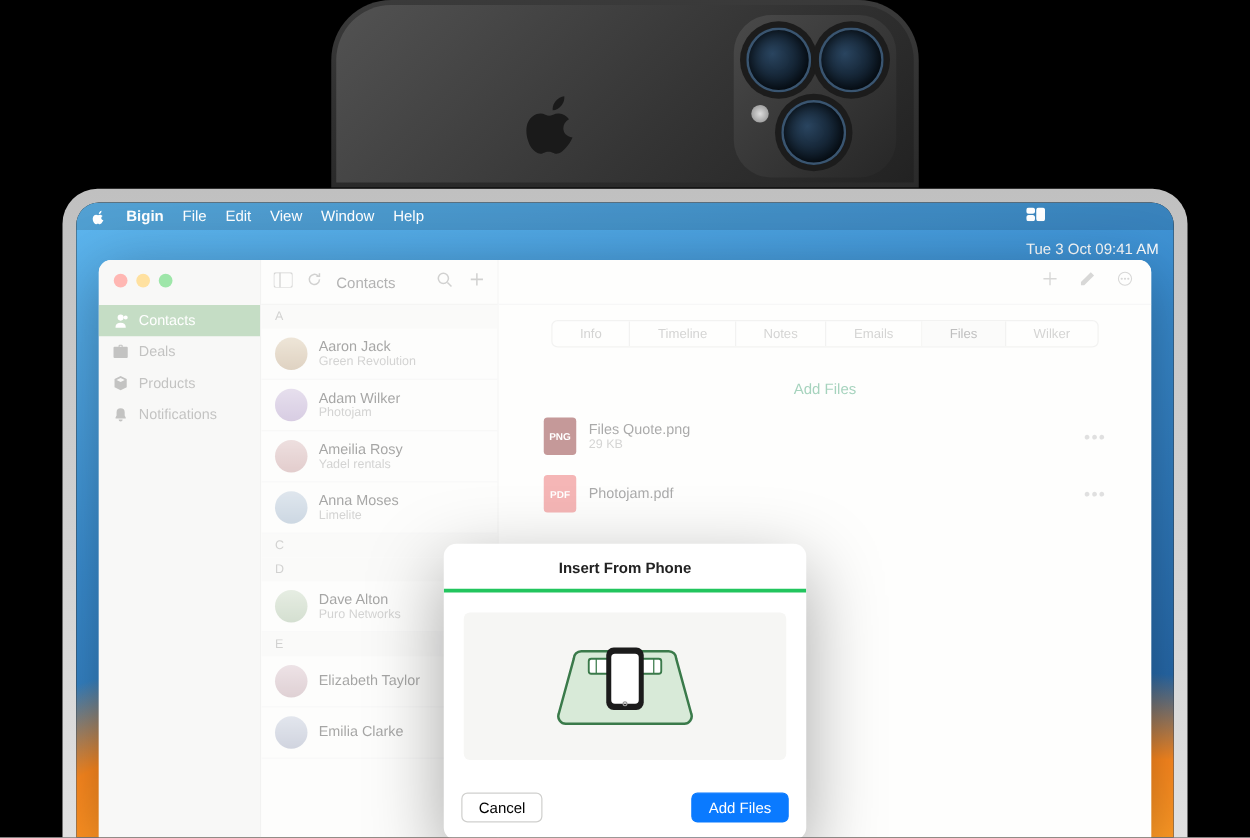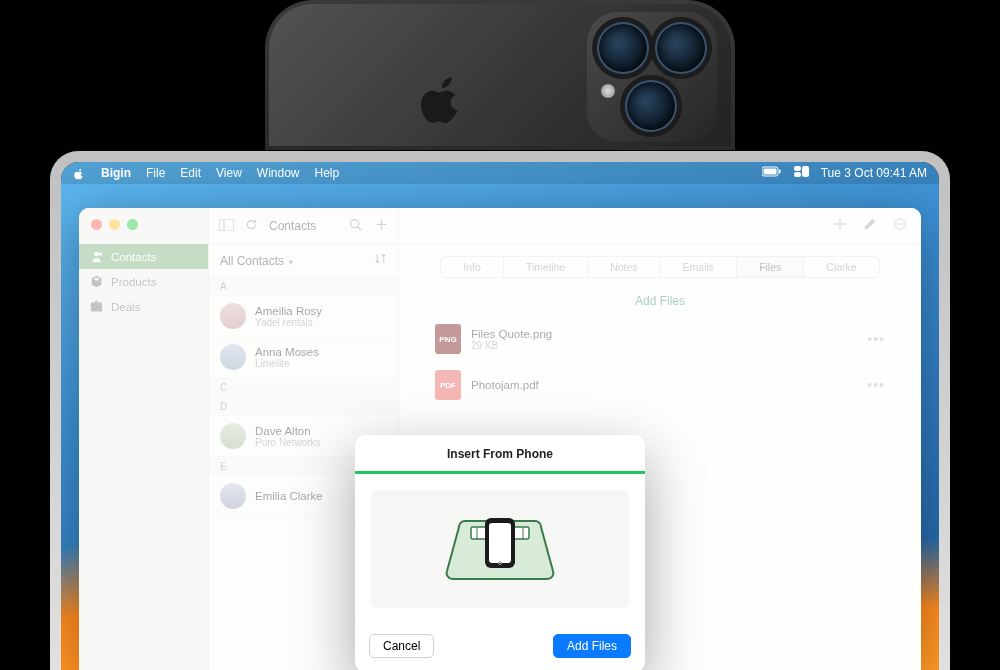--- a/index.html
+++ b/index.html
@@ -63,21 +63,21 @@
 }
 
 
 .menubar {
   position: absolute; top: 0; left: 0; right: 0; height: 22px;
   background: rgba(0,0,0,0.12);
   display: flex; align-items: center; padding: 0 12px;
   color: #fff; font-size: 12px; font-weight: 500;
 }
 .menubar-left { display: flex; gap: 15px; align-items: center; }
-.menubar-right { margin-left: auto; display: flex; gap: 12px; align-items: flex-start; }
+.menubar-right { margin-left: auto; display: flex; gap: 12px; align-items: flex-start; flex-direction: column; }
 .apple-menu svg { width: 13px; height: 13px; display: block; }
 .mb-item.bold { font-weight: 700; }
 
 
 .app-window {
   position: absolute; top: 46px; left: 18px; right: 18px; bottom: 0;
   background: #fff; border-radius: 10px 10px 0 0;
   box-shadow: 0 10px 50px rgba(0,0,0,0.3);
   display: flex; overflow: hidden;
 }
@@ -103,21 +103,21 @@
 .contacts-list { flex: 1; overflow: hidden; }
 .section-letter { padding: 4px 11px; font-size: 10px; color: #9a9a98; background: #f3f3f1; }
 .contact-row { display: flex; align-items: center; gap: 9px; padding: 7px 11px; border-bottom: 1px solid #f0f0ee; }
 .avatar { width: 26px; height: 26px; border-radius: 50%; background: #c8c8c6; flex-shrink: 0; }
 .contact-name { font-size: 11.5px; color: #3a3a38; }
 .contact-sub { font-size: 10px; color: #9e9e9c; }
 
 
 .main { flex: 1; display: flex; flex-direction: column; background: #fdfdfb; }
 .main-toolbar { height: 36px; display: flex; align-items: center; justify-content: flex-end; gap: 16px; padding: 0 14px; color: #a8a8a6; border-bottom: 1px solid #eee; }
-.segmented { display: flex; margin: 12px auto 0; border: 1px solid #e3e3e1; border-radius: 5px; overflow: hidden; font-size: 10.5px; }
+.segmented { display: flex; margin: 12px auto 10px; border: 1px solid #e3e3e1; border-radius: 5px; overflow: hidden; font-size: 10.5px; }
 .seg { padding: 4px 22px; color: #a0a09e; border-right: 1px solid #e3e3e1; cursor: pointer; }
 .seg:last-child { border-right: none; }
 .seg.active { background: #f5f5f3; color: #707070; }
 .add-files-link { text-align: center; font-size: 12px; color: #3a9d6e; padding: 16px 0 8px; cursor: pointer; }
 .file-list { padding: 0 30px; }
 .file-row { display: flex; align-items: center; gap: 10px; padding: 8px 6px; position: relative; }
 .file-ic { width: 26px; height: 30px; border-radius: 3px; display: flex; align-items: center; justify-content: center; font-size: 8px; font-weight: 700; color: #fff; }
 .file-ic.png { background: #7f1d1d; }
 .file-ic.pdf { background: #e85d5d; }
 .file-name { font-size: 11.5px; color: #444; }
@@ -222,32 +222,40 @@
         <span class="side-ic">
                 <svg width="13" height="13" viewBox="0 0 16 16">
                   <path fill="currentColor" d="M8 8a3 3 0 100-6 3 3 0 000 6zm-5 6c0-2.5 2.2-4 5-4s5 1.5 5 4v1H3v-1zM13 7a2 2 0 100-4 2 2 0 000 4z"></path>
                 </svg>
               </span>
         <span>Contacts</span>
       </div>
       <div class="side-item">
         <span class="side-ic">
                 <svg width="13" height="13" viewBox="0 0 16 16">
+                  <path fill="currentColor" d="M6 3V2a1 1 0 011-1h2a1 1 0 011 1v1h4a1 1 0 011 1v9a1 1 0 01-1 1H2a1 1 0 01-1-1V4a1 1 0 011-1h4zm1 0h2V2H7v1z"></path>
+                </svg>
+              </span>
+        <span>Deals</span>
+      </div>
+      <div class="side-item">
+        <span class="side-ic">
+                <svg width="13" height="13" viewBox="0 0 16 16">
                   <path fill="currentColor" d="M8 1l6 3v8l-6 3-6-3V4l6-3zm0 2L4 5l4 2 4-2-4-2z"></path>
                 </svg>
               </span>
         <span>Products</span>
       </div>
       <div class="side-item">
         <span class="side-ic">
                 <svg width="13" height="13" viewBox="0 0 16 16">
-                  <path fill="currentColor" d="M6 3V2a1 1 0 011-1h2a1 1 0 011 1v1h4a1 1 0 011 1v9a1 1 0 01-1 1H2a1 1 0 01-1-1V4a1 1 0 011-1h4zm1 0h2V2H7v1z"></path>
+                  <path fill="currentColor" d="M8 2a4 4 0 014 4v3l1 2v1H3v-1l1-2V6a4 4 0 014-4zm0 13a2 2 0 002-2H6a2 2 0 002 2z"></path>
                 </svg>
               </span>
-        <span>Deals</span>
+        <span>Notifications</span>
       </div>
     </div>
 
     <div class="contacts-col">
       <div class="contacts-toolbar">
         <div class="ct-left">
           <span><svg width="15" height="12" viewBox="0 0 15 12">
                     <rect x="0" y="0" width="15" height="12" rx="2" fill="none" stroke="currentColor"></rect>
                     <line x1="5" y1="0" x2="5" y2="12" stroke="currentColor"></line>
                   </svg></span>
@@ -259,29 +267,37 @@
         <div class="ct-right">
           <span><svg width="13" height="13" viewBox="0 0 16 16">
                     <circle cx="7" cy="7" r="5" fill="none" stroke="currentColor" stroke-width="1.5"></circle>
                     <line x1="11" y1="11" x2="15" y2="15" stroke="currentColor" stroke-width="1.5"></line>
                   </svg></span>
           <span><svg width="13" height="13" viewBox="0 0 16 16">
                     <path stroke="currentColor" stroke-width="1.5" d="M8 2v12M2 8h12"></path>
                   </svg></span>
         </div>
       </div>
-      <div class="contacts-subhdr">
-        <span><span class="label">All Contacts</span> <span style="color:#999;font-size:9px;">▾</span></span>
-        <span style="color:#999;"><svg width="13" height="13" viewBox="0 0 16 16">
-                  <path stroke="currentColor" stroke-width="1.3" fill="none" d="M4 3v10m0 0l-2-2m2 2l2-2M12 13V3m0 0l-2 2m2-2l2 2"></path>
-                </svg></span>
-      </div>
       <div class="contacts-list" id="contacts-list">
               <div class="section-letter">A</div>
               <div class="contact-row">
+                <div class="avatar av1"></div>
+      <div>
+                  <div class="contact-name">Aaron Jack</div>
+      <div class="contact-sub">Green Revolution</div>
+                </div>
+              </div>
+              <div class="contact-row">
+                <div class="avatar av2"></div>
+      <div>
+                  <div class="contact-name">Adam Wilker</div>
+      <div class="contact-sub">Photojam</div>
+                </div>
+              </div>
+              <div class="contact-row">
                 <div class="avatar av3"></div>
       <div>
                   <div class="contact-name">Ameilia Rosy</div>
       <div class="contact-sub">Yadel rentals</div>
                 </div>
               </div>
               <div class="contact-row">
                 <div class="avatar av4"></div>
       <div>
                   <div class="contact-name">Anna Moses</div>
@@ -291,20 +307,27 @@
               <div class="section-letter">C</div>
               <div class="section-letter">D</div>
               <div class="contact-row">
                 <div class="avatar av6"></div>
       <div>
                   <div class="contact-name">Dave Alton</div>
       <div class="contact-sub">Puro Networks</div>
                 </div>
               </div>
               <div class="section-letter">E</div>
+              <div class="contact-row">
+                <div class="avatar av7"></div>
+      <div>
+                  <div class="contact-name">Elizabeth Taylor</div>
+      <div class="contact-sub"></div>
+                </div>
+              </div>
               <div class="contact-row">
                 <div class="avatar av8"></div>
       <div>
                   <div class="contact-name">Emilia Clarke</div>
       <div class="contact-sub"></div>
                 </div>
               </div>
             </div>
     </div>
 
@@ -322,21 +345,21 @@
                   <circle cx="8" cy="8" r="1" fill="currentColor"></circle>
                   <circle cx="11" cy="8" r="1" fill="currentColor"></circle>
                 </svg></span>
       </div>
       <div class="segmented" id="seg-tabs">
               <div class="seg">Info</div>
               <div class="seg">Timeline</div>
               <div class="seg">Notes</div>
               <div class="seg">Emails</div>
               <div class="seg active">Files</div>
-              <div class="seg">Clarke</div>
+              <div class="seg">Wilker</div>
             </div>
       <div class="add-files-link">Add Files</div>
       <div class="file-list" id="file-list">
               <div class="file-row">
                 <div class="file-ic png">PNG</div>
     <div>
                   <div class="file-name">Files Quote.png</div>
     <div class="file-meta">29 KB</div>
                 </div>
     <div class="file-more">•••</div>

